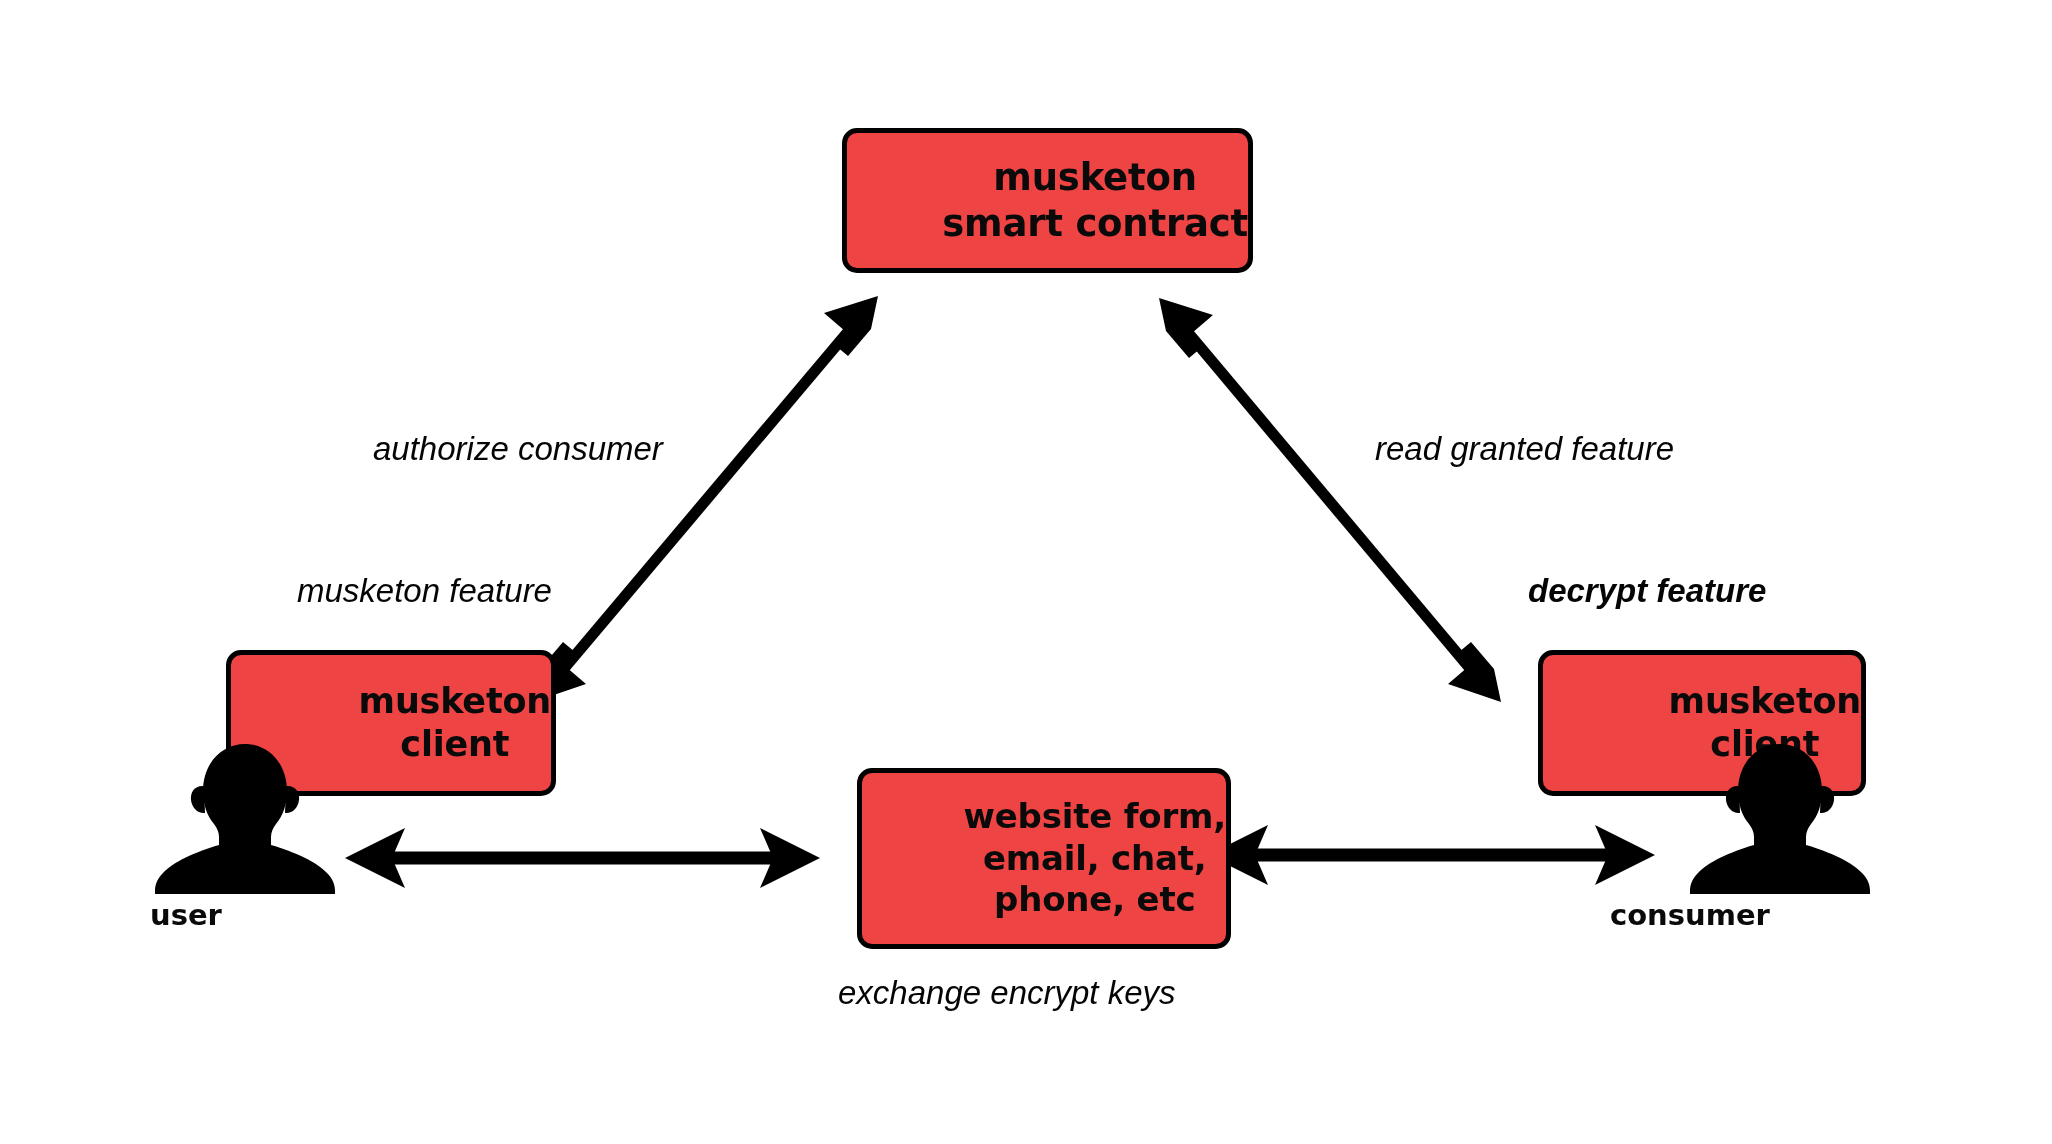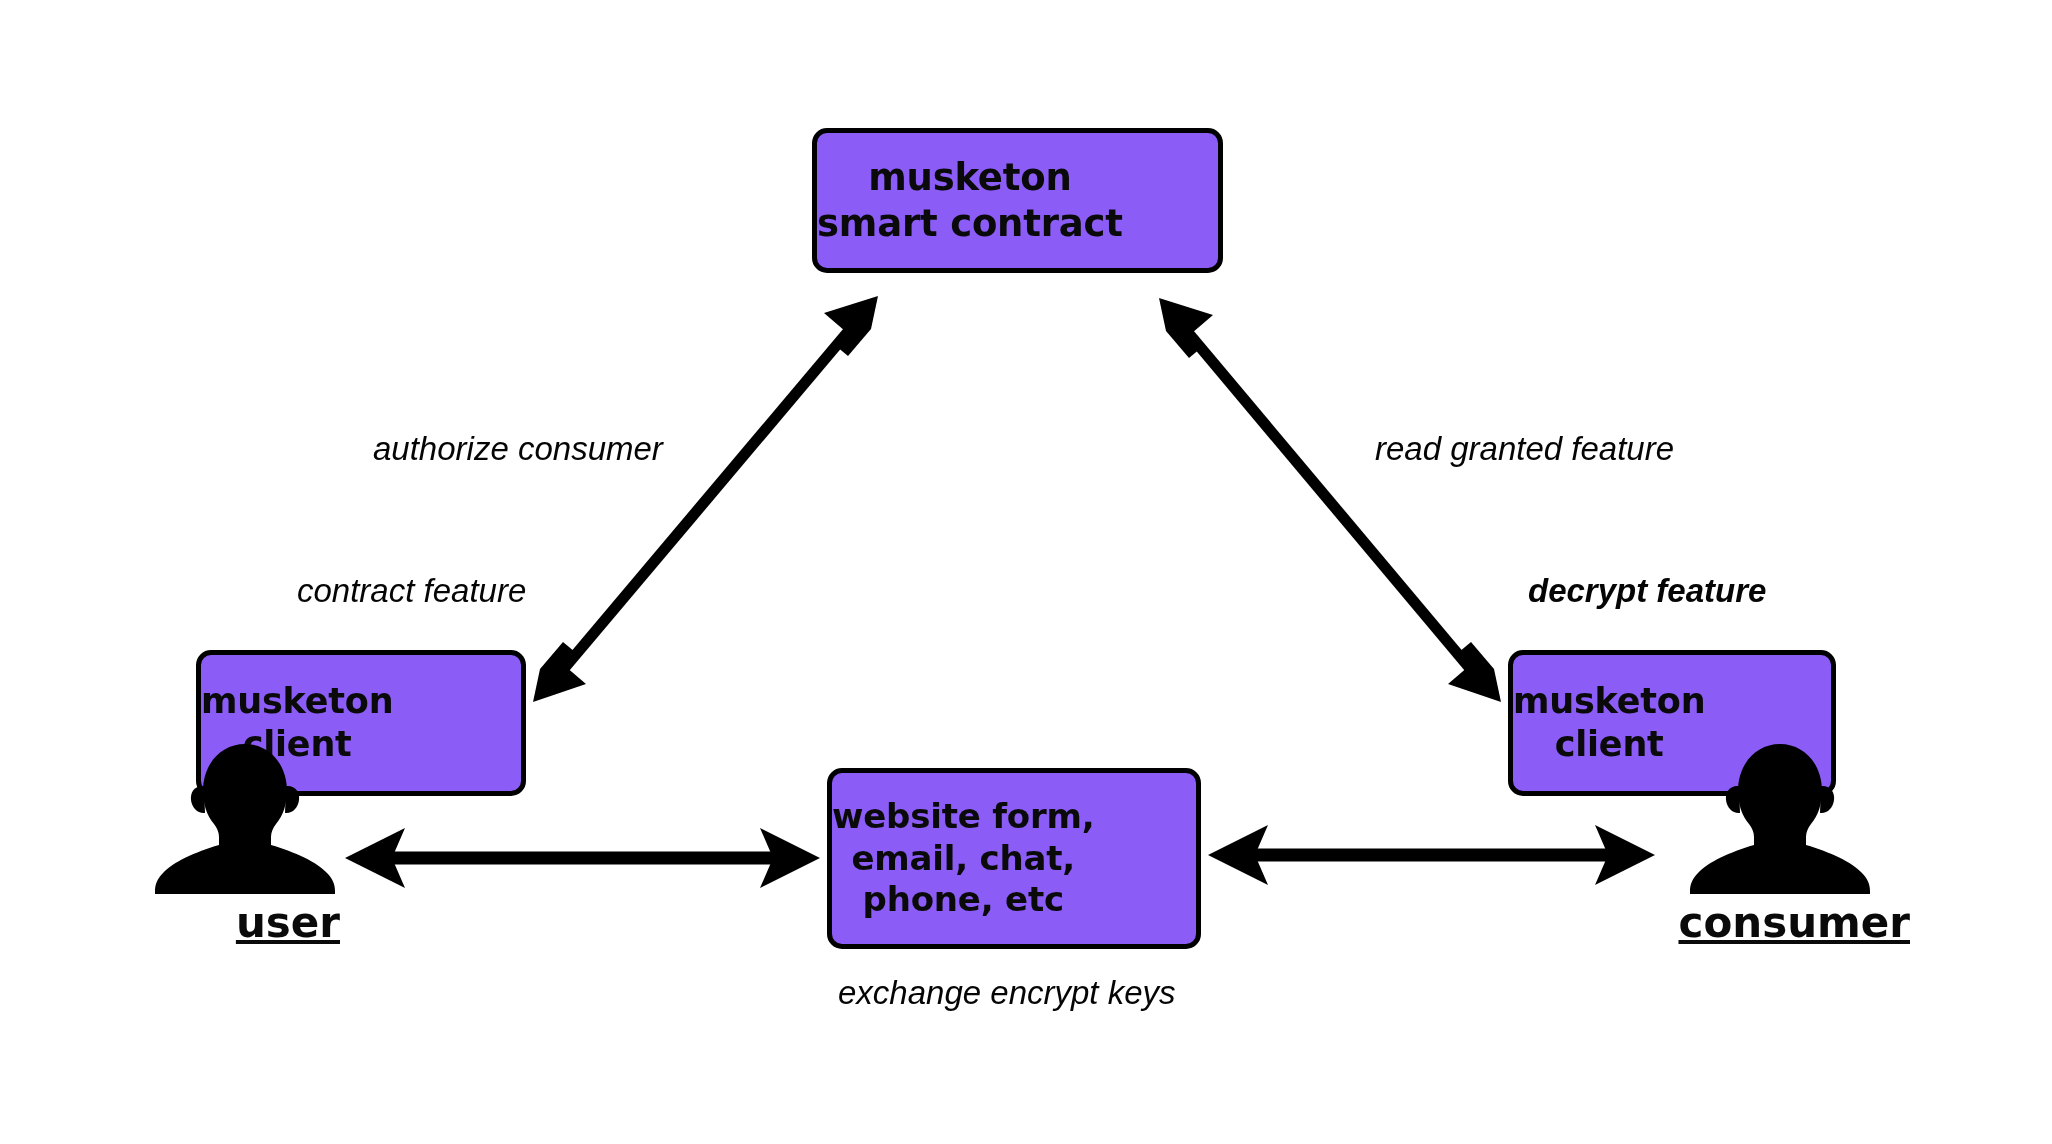--- a/index.html
+++ b/index.html
@@ -21,31 +21,32 @@
     position: absolute;
     left: 0;
     top: 0;
     width: 2052px;
     height: 1144px;
     pointer-events: none;
   }
   .node-box {
     position: absolute;
     box-sizing: border-box;
-    background: #8b5cf6;
+    background: #ef4444;
     border: 5px solid #000000;
     border-radius: 15px;
     display: flex;
     align-items: center;
-    justify-content: flex-start;
+    justify-content: flex-end;
     text-align: center;
     font-family: "DejaVu Sans", sans-serif;
     font-weight: 700;
     color: #0a0a0a;
     letter-spacing: -0.2px;
+    margin-left: 30px;
   }
   .node-box .box-text {
     white-space: pre-line;
     line-height: 1.22;
   }
   #node-smart-contract {
     left: 812px;
     top: 128px;
     width: 411px;
     height: 145px;
@@ -81,25 +82,24 @@
     z-index: 5;
   }
   .person svg {
     display: block;
   }
   .actor-label {
     position: absolute;
     z-index: 6;
     font-family: "DejaVu Sans", sans-serif;
     font-weight: 700;
-    font-size: 42px;
+    font-size: 29px;
     color: #0a0a0a;
-    text-align: right;
+    text-align: left;
     white-space: nowrap;
-    text-decoration: underline;
   }
   #label-user {
     left: 150px;
     top: 898px;
     width: 190px;
   }
   #label-consumer {
     left: 1610px;
     top: 898px;
     width: 300px;
@@ -229,21 +229,21 @@
         C 143 66 137 72 130 71 Z"></path>
       <path fill="#000000" d="M49 44
         C 40 43 35 50 36 58
         C 37 66 43 72 50 71 Z"></path>
     </svg>
   </div>
   <div class="actor-label" id="label-consumer">consumer</div>
 
   <div class="edge-label" id="label-authorize-consumer">authorize consumer</div>
 
-  <div class="edge-label" id="label-encrypt-feature">contract feature</div>
+  <div class="edge-label" id="label-encrypt-feature">musketon feature</div>
 
   <div class="edge-label" id="label-read-granted">read granted feature</div>
 
   <div class="edge-label" id="label-decrypt-feature">decrypt feature</div>
 
   <div class="edge-label" id="label-exchange-keys">exchange encrypt keys</div>
 
 </div>
 
 </body></html>

